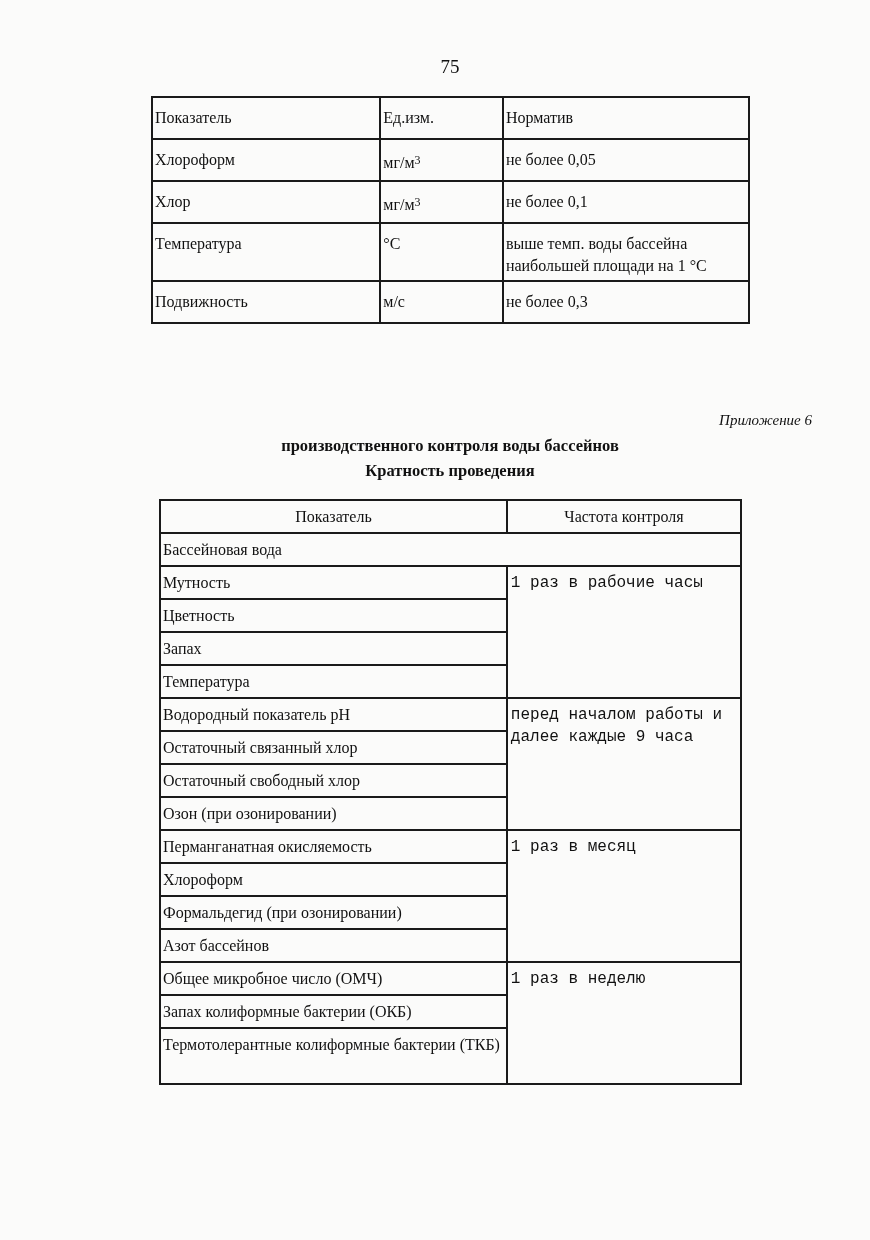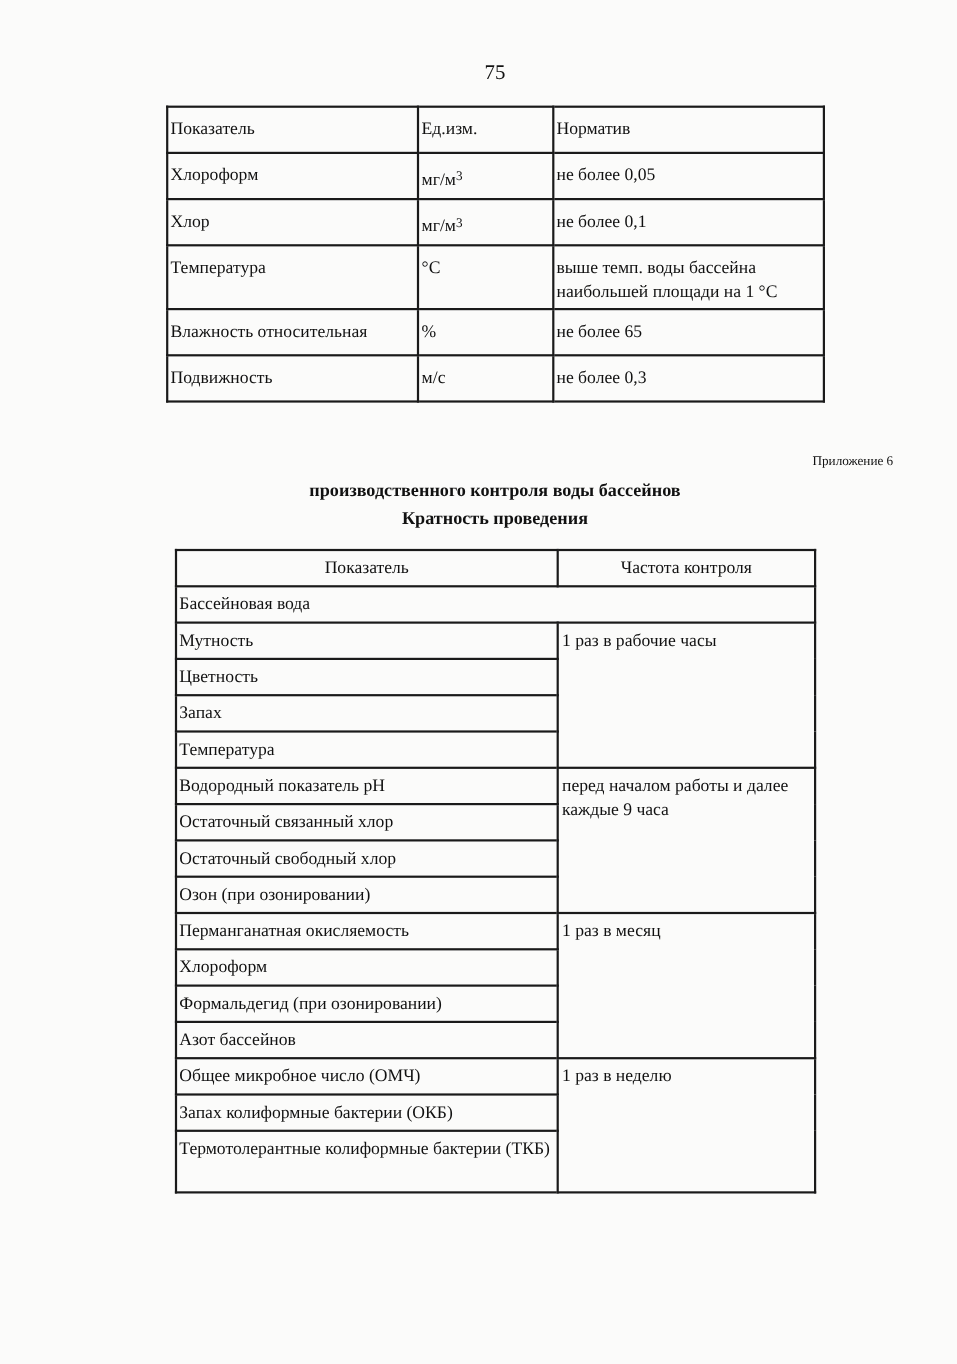--- a/index.html
+++ b/index.html
@@ -14,29 +14,29 @@
     font-size: 19px;
   }
   table { border-collapse: collapse; position: absolute; }
   td { border: 2px solid #1a1a1a; font-size: 16px; vertical-align: top; padding: 0 2px; line-height: 22px; margin-left: 40px; }
   #t1 { left: 151px; top: 96px; width: 599px; }
   #t1 td { padding-top: 9px; }
   #t1 col.c1 { width: 229px; } #t1 col.c2 { width: 123px; } #t1 col.c3 { width: 247px; }
   #t1 tr.r { height: 42px; }
   #t1 tr.r2 { height: 58px; }
   sup { font-size: 12px; vertical-align: 4px; }
-  .appendix { position: absolute; top: 412px; right: 58px; font-size: 12px; }
+  .appendix { position: absolute; top: 412px; right: 58px; font-size: 15px; font-style: italic; }
   .title { position: absolute; top: 433px; left: 150px; width: 600px; text-align: center; font-weight: bold; font-size: 16.5px; line-height: 25px; }
   #t2 { left: 159px; top: 499px; width: 583px; }
   #t2 col.c1 { width: 348px; } #t2 col.c2 { width: 235px; }
   #t2 td { padding-top: 5px; }
   #t2 tr { height: 33px; }
   #t2 tr.hdr td { text-align: center; }
   #t2 tr.tall { height: 56px; }
-  #t2 td.freq { padding-left: 3px; }
+  #t2 td.freq { padding-left: 3px; font-family: Liberation Mono, monospace; }
 </style>
 </head>
 <body>
 
 <div class="page-number">75</div>
 
 <table id="t1">
   <colgroup>
       <col class="c1">
       <col class="c2">
@@ -55,25 +55,20 @@
   </tr>
   <tr class="r">
     <td>Хлор</td>
     <td><span>мг/м</span><sup>3</sup></td>
     <td>не более 0,1</td>
   </tr>
   <tr class="r2">
     <td>Температура</td>
     <td>°С</td>
     <td>выше темп. воды бассейна наибольшей площади на 1 °С</td>
-  </tr>
-  <tr class="r">
-    <td>Влажность относительная</td>
-    <td>%</td>
-    <td>не более 65</td>
   </tr>
   <tr class="r">
     <td>Подвижность</td>
     <td>м/с</td>
     <td>не более 0,3</td>
   </tr>
 </tbody>
   </table>
 
 <div class="appendix">Приложение 6</div>

